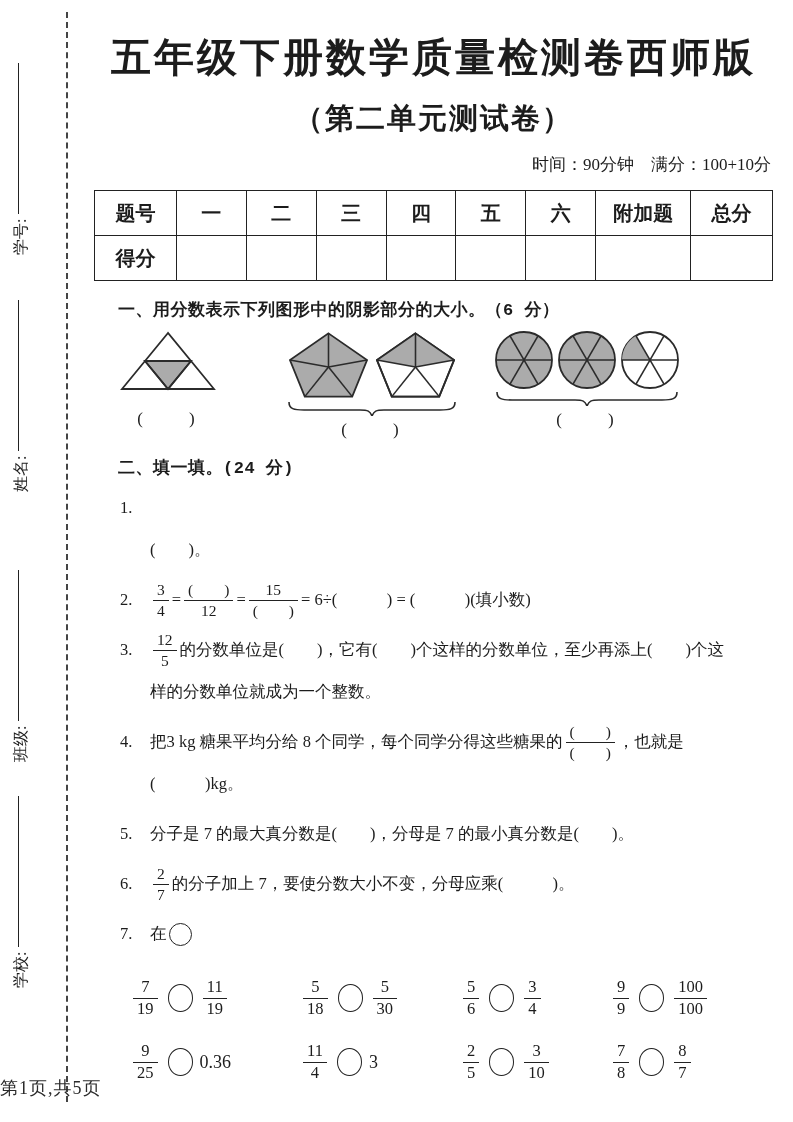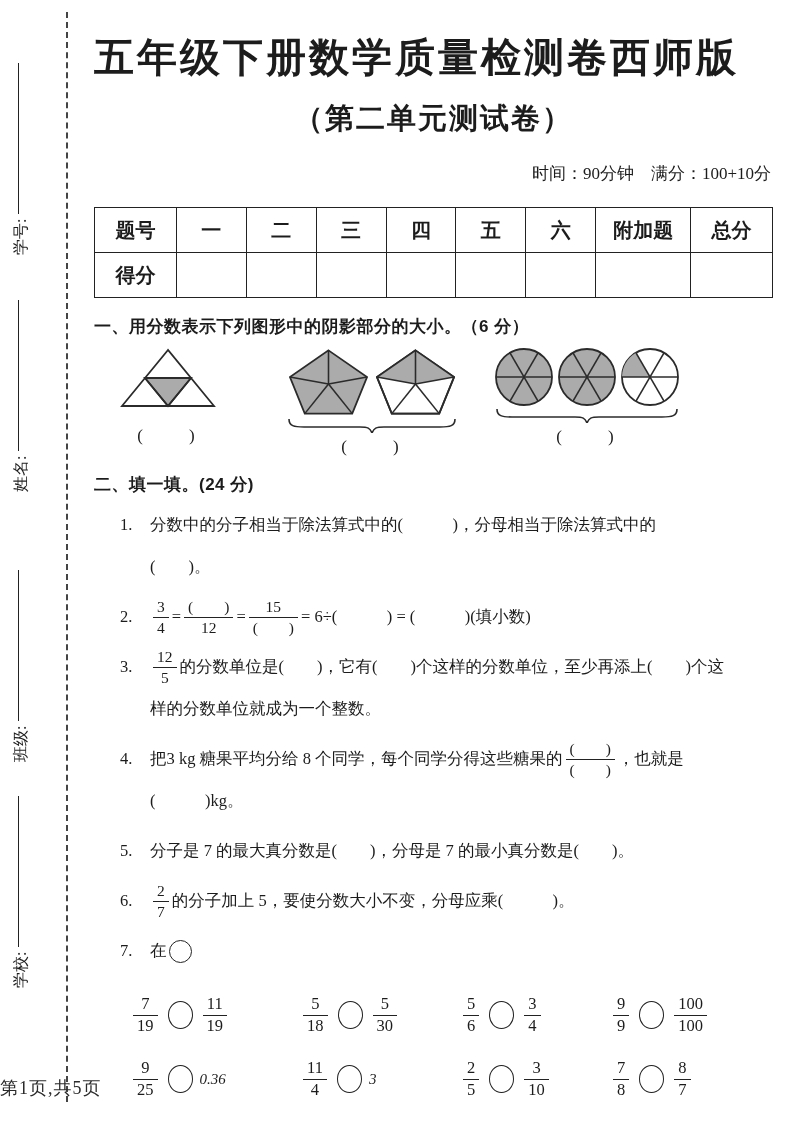--- a/index.html
+++ b/index.html
@@ -13,33 +13,33 @@
   .cut-line { position:absolute; left:66px; top:12px; bottom:20px; border-left:2.5px dashed #444; }
   .side-field {
     position:absolute; left:34px; width:192px; height:26px;
     transform:rotate(-90deg); transform-origin:left bottom;
     display:flex; align-items:center; font-size:16px; white-space:nowrap;
   }
   .side-field .side-line { flex:1; margin-left:5px; border-bottom:1.6px solid #222; transform:translateY(-3px); }
   .f1{top:229px;} .f2{top:466px;} .f3{top:736px;} .f4{top:962px;}
   
   .content { position:absolute; left:94px; top:0; width:679px; }
-  .title { margin-top:30px; font-size:40px; font-weight:700; letter-spacing:3px; }
+  .title { margin-top:30px; text-align:center; font-size:40px; font-weight:700; letter-spacing:3px; }
   .subtitle { margin-top:14px; text-align:center; font-size:29px; font-weight:700; letter-spacing:2px; }
-  .info-line { margin-top:23px; text-align:right; font-size:17px; padding-right:2px; }
-  
-  table.score { margin-top:22px; width:100%; border-collapse:collapse; }
+  .info-line { margin-top:14px; text-align:right; font-size:17px; padding-right:2px; }
+  
+  table.score { margin-top:14px; width:100%; border-collapse:collapse; }
   table.score td {
     border:1.6px solid #222; text-align:center; font-size:20px; font-weight:700;
     height:45px; padding:0 2px;
   }
   td.c-label{width:82px;} td.c-num{width:70px;} td.c-extra{width:95px;} td.c-total{width:82px;}
   
   .sec-heading { margin-top:17px; font-size:17px; font-weight:700;
-    font-family:Liberation Sans, sans-serif; letter-spacing:0.5px; }
+    font-family:Liberation Mono, monospace; letter-spacing:0.5px;margin-left:24px; }
   
   .figures { position:relative; margin-top:9px; height:104px; }
   .fig-group { position:absolute; top:0; text-align:center; }
   .fig-shapes { display:flex; align-items:flex-end; }
   .fig-blank { font-size:17px; letter-spacing:4px; margin-top:2px; }
   .g1{left:24px; width:100px;} .g2{left:192px; width:172px;} .g3{left:400px; width:186px;}
   svg.shape { display:block; }
   .brace { display:block; margin:1px auto 0; }
   
   .questions { margin-top:6px; }
@@ -54,21 +54,21 @@
                  border-radius:50%; margin:0 2px; }
   
   .cmp-area { margin-top:4px; }
   .cmp-row { display:flex; align-items:center; padding-left:36px; margin-top:22px; }
   .cmp-cell { display:flex; align-items:center; }
   .cmp-cell:nth-child(1){width:170px;} .cmp-cell:nth-child(2){width:160px;}
   .cmp-cell:nth-child(3){width:150px;} .cmp-cell:nth-child(4){width:auto;}
   .cmp-circle { display:inline-block; width:25px; height:28px; border:1.6px solid #222;
                 border-radius:50%; margin:0 7px; }
   .cmp-cell .frac { font-size:16.5px; }
-  .cmp-cell .t { font-size:15px;font-style:italic; }
+  .cmp-cell .t { font-size:18px; }
   
   .footer { position:absolute; bottom:22px; left:0; width:100%; text-align:left;
             font-size:18px; color:#2a2a2a; letter-spacing:1px; }
 </style>
 </head>
 <body>
 
 <div class="page">
 
   <div class="cut-line"></div>
@@ -193,21 +193,20 @@
         <div class="fig-blank">(　　)</div>
       </div>
     </div>
 
     <div class="sec-heading" style="margin-top:22px">二、填一填。(24 分)</div>
 
     <div class="questions">
       <div class="q">
           <div class="q-line">
             <span class="q-no">1.</span>
-            <span class="t">分数中的分子相当于除法算式中的(　　　)，分母相当于除法算式中的</span>
           </div>
           <div class="q-line">
             <span class="q-no"></span>
             <span class="t">(　　)。</span>
           </div>
         </div>
       <div class="q">
           <div class="q-line">
             <span class="q-no">2.</span>
             <span class="frac">
@@ -262,21 +261,21 @@
             <span class="t">分子是 7 的最大真分数是(　　)，分母是 7 的最小真分数是(　　)。</span>
           </div>
         </div>
       <div class="q">
           <div class="q-line">
             <span class="q-no">6.</span>
             <span class="frac">
               <span class="num">2</span>
               <span class="den">7</span>
             </span>
-            <span class="t">的分子加上 5，要使分数大小不变，分母应乘(　　　)。</span>
+            <span class="t">的分子加上 7，要使分数大小不变，分母应乘(　　　)。</span>
           </div>
         </div>
       <div class="q">
           <div class="q-line">
             <span class="q-no">7.</span>
             <span class="t">在</span>
             <span class="fill-circle"></span>
           </div>
         </div>
     </div>

